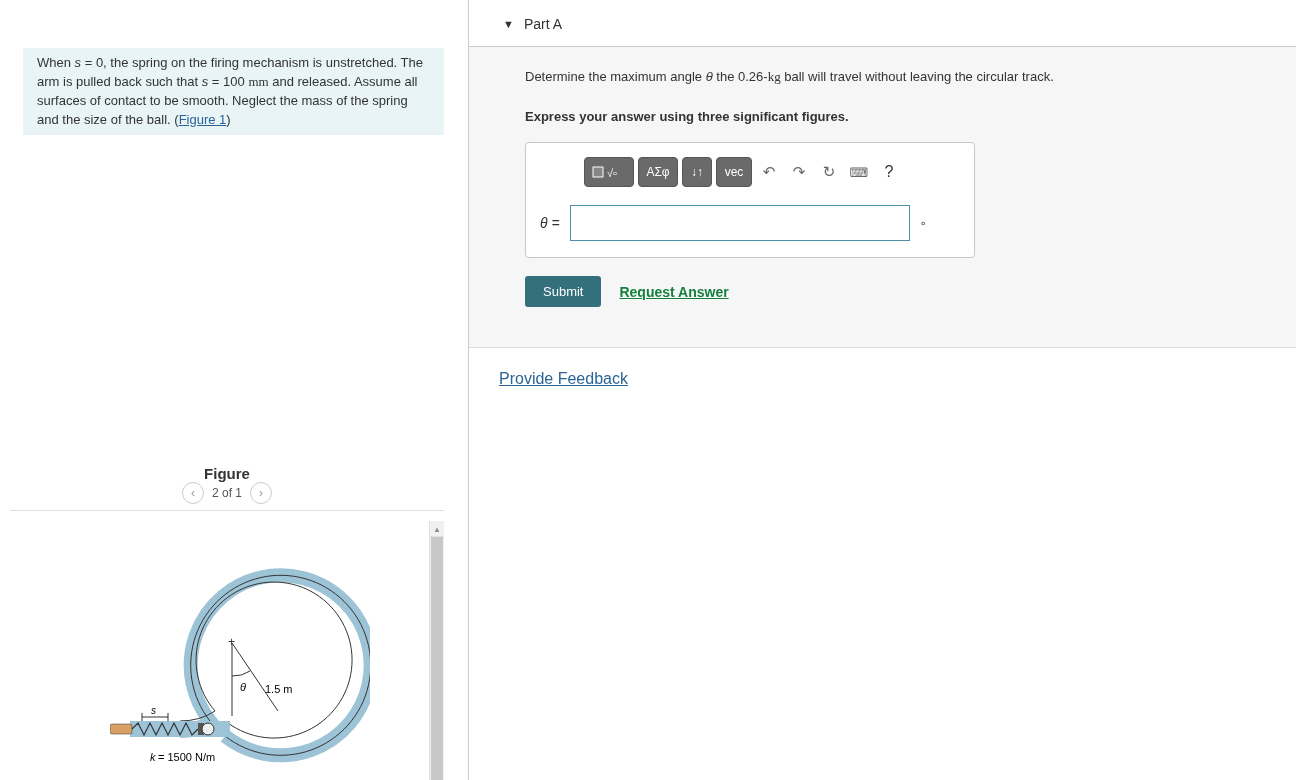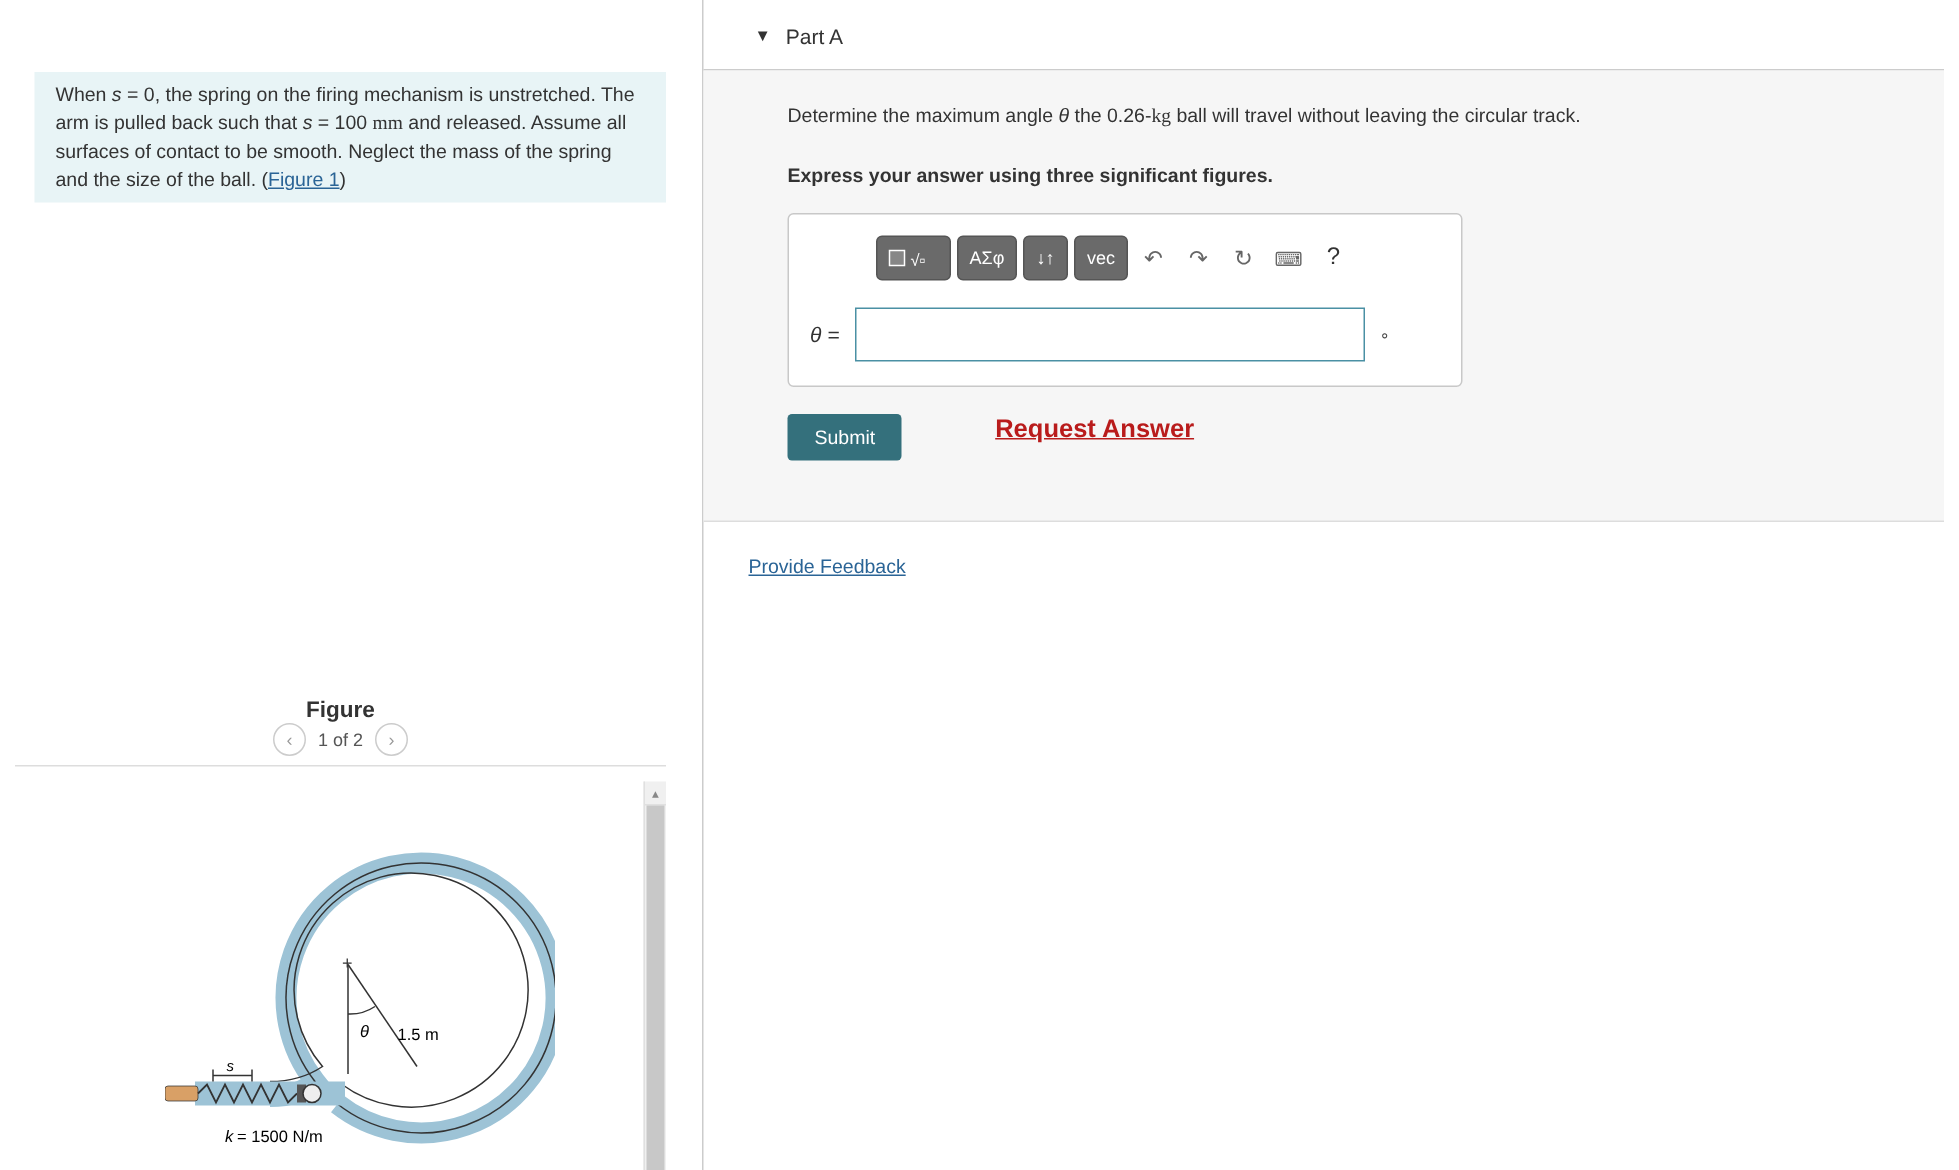--- a/index.html
+++ b/index.html
@@ -134,65 +134,64 @@
   .answer-row { display:flex; align-items:center; gap:10px; }
   .theta-label { font-style: italic; font-size: 14px; }
   .answer-input {
     width: 340px; height: 36px;
     border: 1px solid #4a90a4;
     background: #fff;
     padding: 4px 6px;
     font-size: 14px;
   }
   .unit { font-size: 11px; color:#444; }
-  .action-row { display:flex; gap:18px; }
+  .action-row { display:flex; align-items:center; gap:18px; }
   .submit-btn {
     background: #34707c;
     color: #fff;
     border: none;
     border-radius: 3px;
     padding: 8px 18px;
     font-size: 13px;
     cursor: pointer;
   }
   .request-link {
-    color: #b91c1c;
+    color: #15803d;
     font-weight: bold;
     text-decoration: underline;
-    font-size: 17px;
-    cursor: pointer;
-    margin-left: 44px;
+    font-size: 14px;
+    cursor: pointer;
   }
   .feedback-link {
     display:block;
     color: #2a6496;
     text-decoration: underline;
     padding: 22px 0 0 30px;
-    font-size: 13px;
+    font-size: 16px;
     cursor:pointer;
   }
 </style>
 </head>
 <body>
 
 <div class="container">
 
   <div class="left-pane">
     <div class="problem-box">
       <span>
         <span>When </span><i>s</i><span> = 0, the spring on the firing mechanism is unstretched. The arm is pulled back such that </span><i>s</i><span> = 100 </span><span style="font-family:serif">mm</span><span> and released. Assume all surfaces of contact to be smooth. Neglect the mass of the spring and the size of the ball. (</span><a class="figure-link">Figure 1</a><span>)</span>
       </span>
     </div>
 
     <div class="figure-section">
       <div class="figure-header">
         <div class="figure-title">Figure</div>
         <div class="figure-nav">
           <div class="nav-btn">‹</div>
-          <span>1 of 2</span>
+          <span>2 of 1</span>
           <div class="nav-btn">›</div>
         </div>
       </div>
       <div class="figure-body">
         <div class="figure-canvas">
           <svg width="260" height="260" viewBox="0 0 260 260">
 
             <path d="M 70 210 Q 90 210 100 200 A 90 90 0 1 1 115 215" fill="none" stroke="#9dc3d6" stroke-width="14"></path>
             <path d="M 70 210 Q 90 210 100 200 A 90 90 0 1 1 115 215" fill="none" stroke="#333" stroke-width="1"></path>
 

